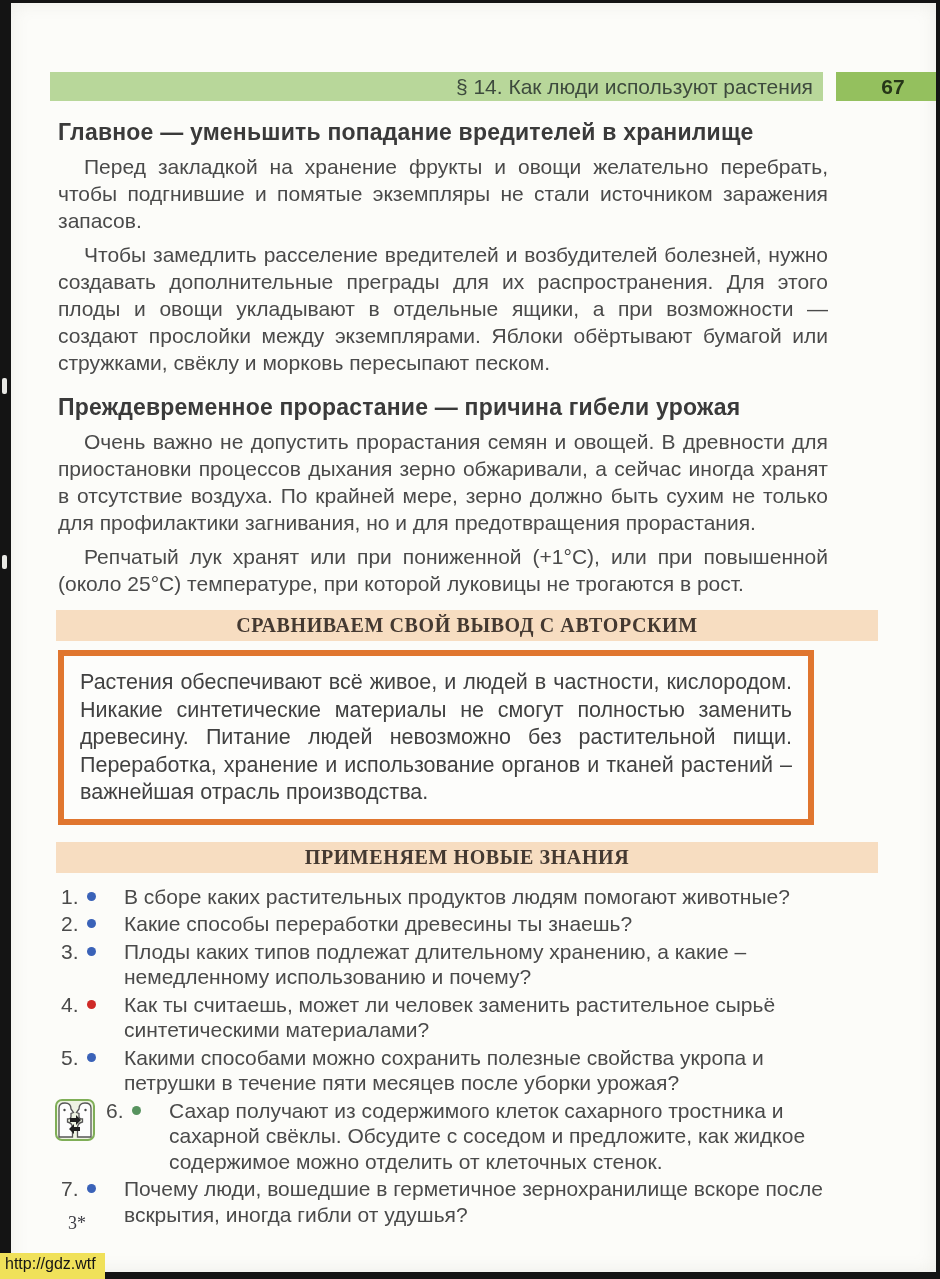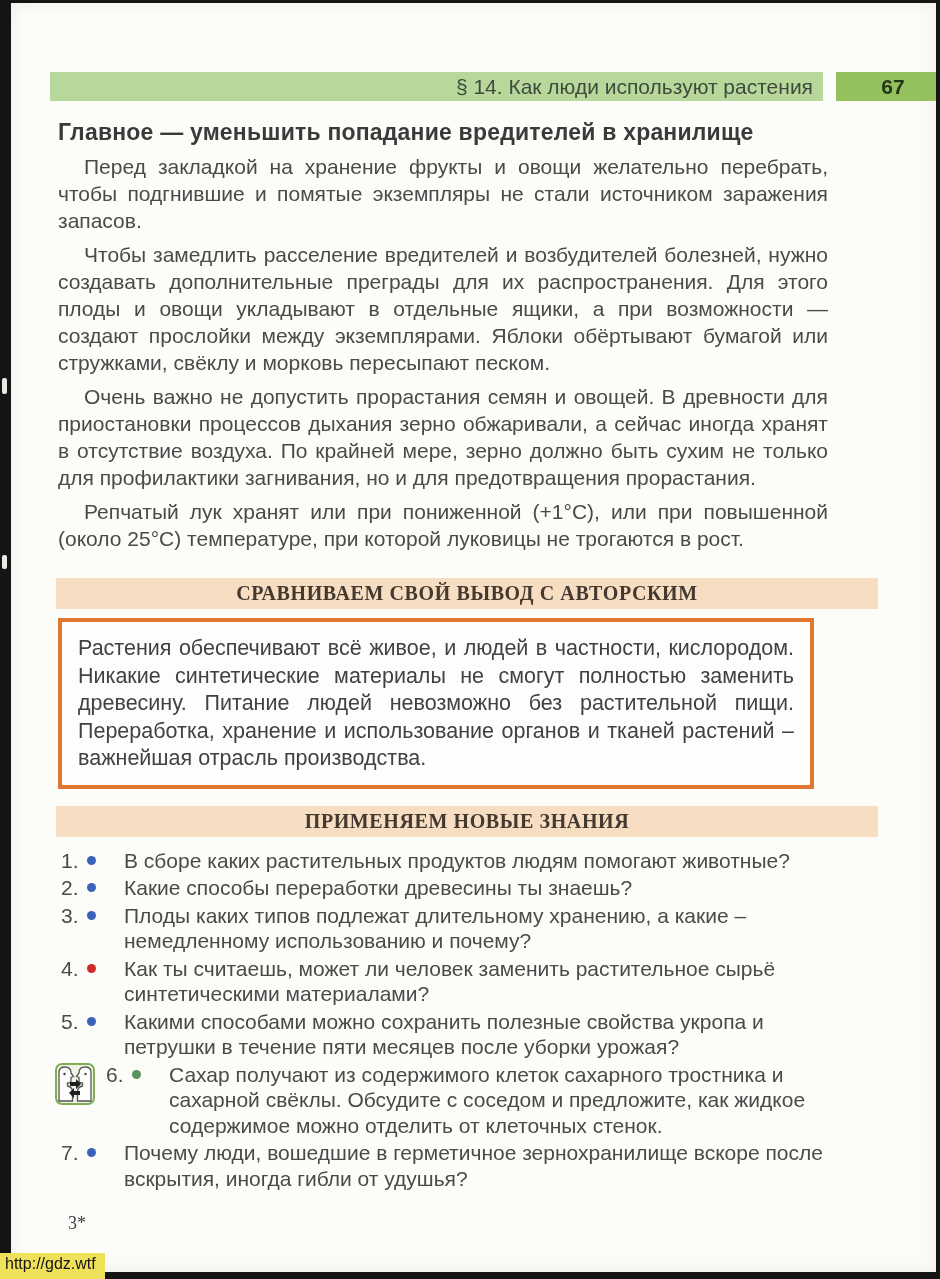--- a/index.html
+++ b/index.html
@@ -41,28 +41,28 @@
     margin:18px 0 0 0;
     font-size:23px;line-height:27px;font-weight:bold;color:#3a3a3a;
     letter-spacing:.2px;
   }
   p.body{
     margin:7px 0 0 0;
     font-size:21px;line-height:27px;
     text-align:justify;text-indent:26px;
   }
   .banner{
-    margin-top:26px;height:31px;width:822px;margin-left:-2px;
+    margin-top:13px;height:31px;width:822px;margin-left:-2px;
     display:flex;align-items:center;justify-content:center;
     font-family:"Liberation Serif", serif;font-weight:bold;
     font-size:20px;letter-spacing:.6px;color:#443931;
   }
   .conclusion-box{
     margin-top:9px;width:756px;box-sizing:border-box;
-    border:4px solid #14532d;background:#fdfdfb;
+    border:6px solid #14532d;background:#fdfdfb;
     padding:13px 16px 12px 16px;
     font-size:21.5px;line-height:27.5px;color:#414141;
     text-align:justify;
   }
   .banner.apply{margin-top:17px;}
 
   .questions{margin-top:11px;}
   .q{
     display:flex;align-items:flex-start;
     font-size:21px;line-height:25.5px;color:#4a4a4a;
@@ -103,20 +103,21 @@
       <span>67</span>
     </div>
 
     <div class="column">
 
       <h2 class="sec">Главное — уменьшить попадание вредителей в хранилище</h2>
       <p class="body">Перед закладкой на хранение фрукты и овощи желательно перебрать, чтобы подгнившие и помятые экземпляры не стали источником заражения запасов.</p>
 
       <p class="body">Чтобы замедлить расселение вредителей и возбудителей болезней, нужно создавать дополнительные преграды для их распространения. Для этого плоды и овощи укладывают в отдельные ящики, а при возможности — создают прослойки между экземплярами. Яблоки обёртывают бумагой или стружками, свёклу и морковь пересыпают песком.</p>
 
+      <h2 class="sec">Преждевременное прорастание — причина гибели урожая</h2>
       <p class="body">Очень важно не допустить прорастания семян и овощей. В древности для приостановки процессов дыхания зерно обжаривали, а сейчас иногда хранят в отсутствие воздуха. По крайней мере, зерно должно быть сухим не только для профилактики загнивания, но и для предотвращения прорастания.</p>
       <p class="body">Репчатый лук хранят или при пониженной (+1°С), или при повышенной (около 25°С) температуре, при которой луковицы не трогаются в рост.</p>
 
       <div class="banner" style="background: rgb(247, 221, 193);">
         <span>СРАВНИВАЕМ СВОЙ ВЫВОД С АВТОРСКИМ</span>
       </div>
 
       <div class="conclusion-box" style="border-color: rgb(224, 118, 47);">
         <span>Растения обеспечивают всё живое, и людей в частности, кислородом. Никакие синтетические материалы не смогут полностью заменить древесину. Питание людей невозможно без растительной пищи. Переработка, хранение и использование органов и тканей растений – важнейшая отрасль производства.</span>
       </div>

